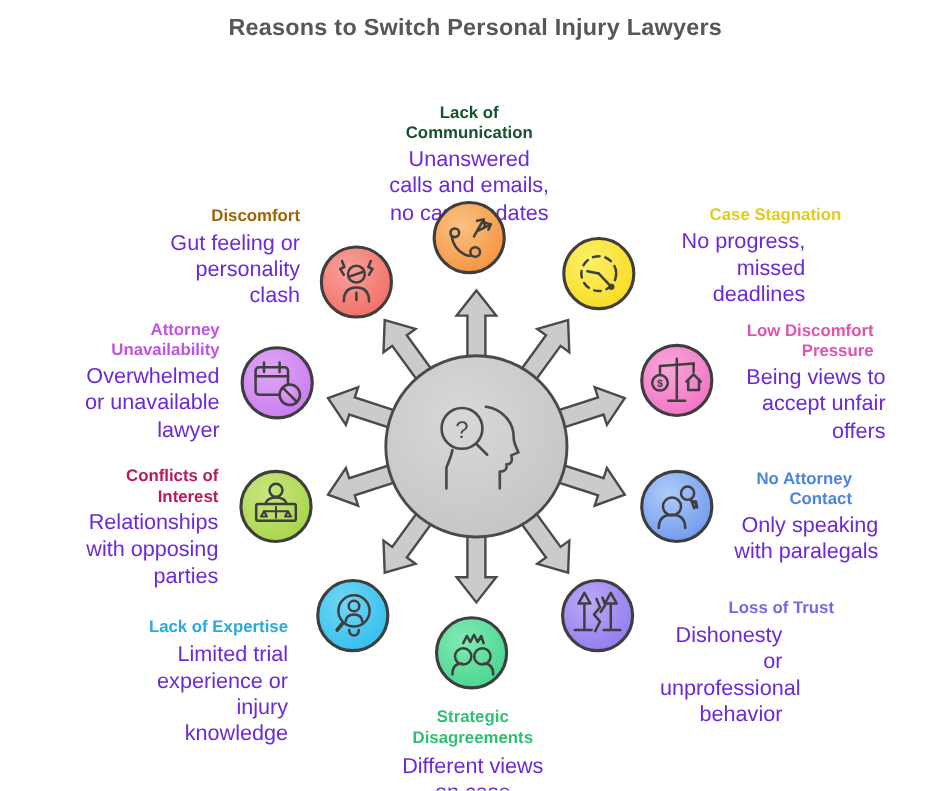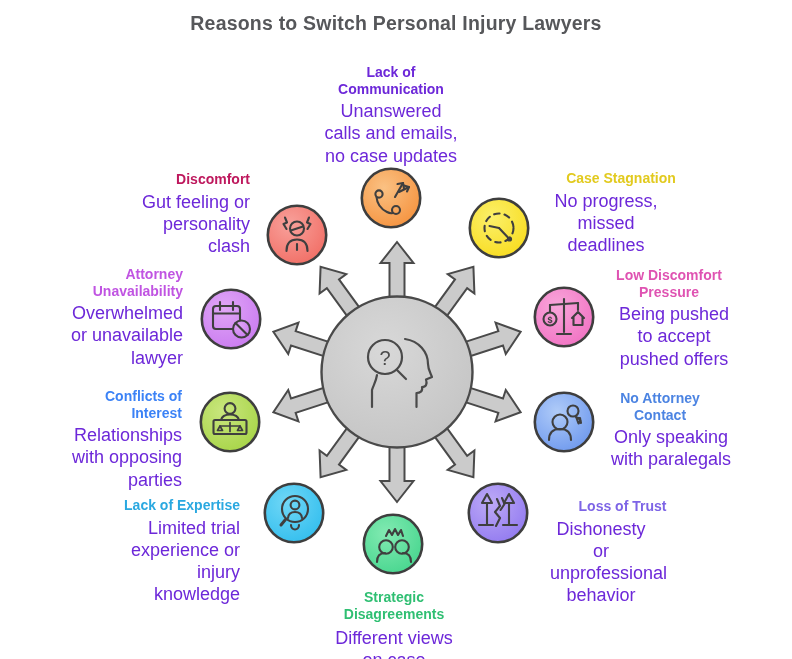--- a/index.html
+++ b/index.html
@@ -6,34 +6,34 @@
   .canvas{position:relative;width:792px;height:659px;background:#fff;overflow:hidden;
           font-family:"Liberation Sans",sans-serif;}
   .title{position:absolute;top:12px;left:0;width:100%;text-align:center;margin:0;
          font-size:19.5px;font-weight:bold;color:#56575A;letter-spacing:.2px;}
   .hub{position:absolute;left:257px;top:232px;}
   .node{position:absolute;inset:0;}
   .icon{position:absolute;width:64px;height:64px;}
   .text{position:absolute;}
   .label{font-size:14px;font-weight:bold;line-height:1.18;margin:0 0 3px 0;}
   .desc{font-size:18px;color:#6d28d9;line-height:1.24;}
-  .ta-c{text-align:center}.ta-l{text-align:center}.ta-r{text-align:right}
+  .ta-c{text-align:center}.ta-l{text-align:right}.ta-r{text-align:right}
 
   .i0{left:359px;top:166px}.i1{left:467px;top:196px}.i2{left:532px;top:285px}
   .i3{left:532px;top:390px}.i4{left:466px;top:481px}.i5{left:361px;top:512px}
   .i6{left:262px;top:481px}.i7{left:198px;top:390px}.i8{left:199px;top:287px}
   .i9{left:265px;top:203px}
 
   .t0{left:306px;top:64px;width:170px}
   .t1{left:541px;top:170px;width:160px}
   .t2{left:610px;top:267px;width:150px}
   .t3{left:610px;top:390px;width:155px}
   .t4{left:550px;top:498px;width:145px}
   .t5{left:309px;top:589px;width:170px}
-  .t6{left:90px;top:497px;width:150px}
+  .t6{left:90px;top:514px;width:150px}
   .t7{left:32px;top:388px;width:150px}
   .t8{left:33px;top:266px;width:150px}
   .t9{left:100px;top:171px;width:150px}
 
   .t0 .label{max-width:120px;margin:0 auto 3px}
   .t0 .desc{max-width:138px;margin:0 auto}
   .t1 .desc{max-width:130px}
   .t2 .label{max-width:118px}
   .t2 .desc{max-width:128px}
   .t3 .label{max-width:100px}
@@ -81,21 +81,21 @@
       <path d="M8,-33 C22,-31 31,-20 31,-8 C31,-2 34,2 35,5 L29,7.5 C30.5,12 29,15 25,15 C26,19.5 23,21 19.5,21 L19.5,35"></path>
       <path d="M-20,3 C-21,10 -24,14 -25,18 L-25,35"></path>
       <circle cx="-12" cy="-15" r="17"></circle>
       <path d="M0,-2 L9,7"></path>
       <text x="-12" y="-7" text-anchor="middle" font-size="20" fill="#4A4A4A" stroke="none">?</text>
     </g>
   </svg>
 
   <div class="node">
     <div class="text t0 ta-c">
-      <div class="label" style="color: #6d28d9;">Lack of Communication</div>
+      <div class="label" style="color: #14532d; margin-top: 21px;">Lack of Communication</div>
       <div class="desc">Unanswered calls and emails, no case updates</div>
     </div>
     <svg class="icon i0" viewBox="0 0 64 64">
       <defs>
           <radialGradient id="grad0" cx="38%" cy="32%" r="78%">
         <stop offset="0%" stop-color="#FAC183"></stop>
             <stop offset="100%" stop-color="#F5913C"></stop>
           </radialGradient>
         </defs>
       <circle cx="32" cy="32" r="29.2" fill="url(#grad0)" stroke="#3E3E3E" stroke-width="2.6"></circle>
@@ -129,21 +129,21 @@
         <path d="M32,32 L22.5,30"></path>
         <path d="M32,32 L40.5,41"></path>
         <circle cx="42.5" cy="43" r="2.6" fill="#3F3F3F" stroke="none"></circle>
       </g>
     </svg>
   </div>
 
   <div class="node">
     <div class="text t2 ta-l">
       <div class="label" style="color: rgb(223, 83, 178);">Low Discomfort Pressure</div>
-      <div class="desc">Being pushed to accept pushed offers</div>
+      <div class="desc">Being views to accept unfair offers</div>
     </div>
     <svg class="icon i2" viewBox="0 0 64 64">
       <defs>
           <radialGradient id="grad2" cx="38%" cy="32%" r="78%">
         <stop offset="0%" stop-color="#F8A6DA"></stop>
             <stop offset="100%" stop-color="#F170C2"></stop>
           </radialGradient>
         </defs>
       <circle cx="32" cy="32" r="29.2" fill="url(#grad2)" stroke="#3E3E3E" stroke-width="2.6"></circle>
       <g class="stroke">
@@ -247,21 +247,21 @@
         <circle cx="33" cy="24" r="4.4"></circle>
         <path d="M26,37 C26.5,32.5 29,31 33,31 C37,31 39.5,32.5 40,37"></path>
         <path d="M29,44 C29,47 31,48.5 33,48.5 C35,48.5 37,47 37,44"></path>
         <path d="M23.5,38.5 L19,44" stroke-width="3"></path>
       </g>
     </svg>
   </div>
 
   <div class="node">
     <div class="text t7 ta-r">
-      <div class="label" style="color: #3b82f6;">Conflicts of Interest</div>
+      <div class="label" style="color: #be185d;">Conflicts of Interest</div>
       <div class="desc">Relationships with opposing parties</div>
     </div>
     <svg class="icon i7" viewBox="0 0 64 64">
       <defs>
           <radialGradient id="grad7" cx="38%" cy="32%" r="78%">
         <stop offset="0%" stop-color="#C9E67E"></stop>
             <stop offset="100%" stop-color="#A6D445"></stop>
           </radialGradient>
         </defs>
       <circle cx="32" cy="32" r="29.2" fill="url(#grad7)" stroke="#3E3E3E" stroke-width="2.6"></circle>
@@ -296,21 +296,21 @@
         <path d="M14,26.5 L41,26.5"></path>
         <path d="M21,15 L21,23 M34,15 L34,23"></path>
         <circle cx="42.5" cy="42" r="8.5" fill="url(#grad8)"></circle>
         <path d="M36.5,36 L48.5,48"></path>
       </g>
     </svg>
   </div>
 
   <div class="node">
     <div class="text t9 ta-r">
-      <div class="label" style="color: #be185d;">Discomfort</div>
+      <div class="label" style="color: #a16207;">Discomfort</div>
       <div class="desc">Gut feeling or personality clash</div>
     </div>
     <svg class="icon i9" viewBox="0 0 64 64">
       <defs>
           <radialGradient id="grad9" cx="38%" cy="32%" r="78%">
         <stop offset="0%" stop-color="#F8A19B"></stop>
             <stop offset="100%" stop-color="#F16C63"></stop>
           </radialGradient>
         </defs>
       <circle cx="32" cy="32" r="29.2" fill="url(#grad9)" stroke="#3E3E3E" stroke-width="2.6"></circle>

